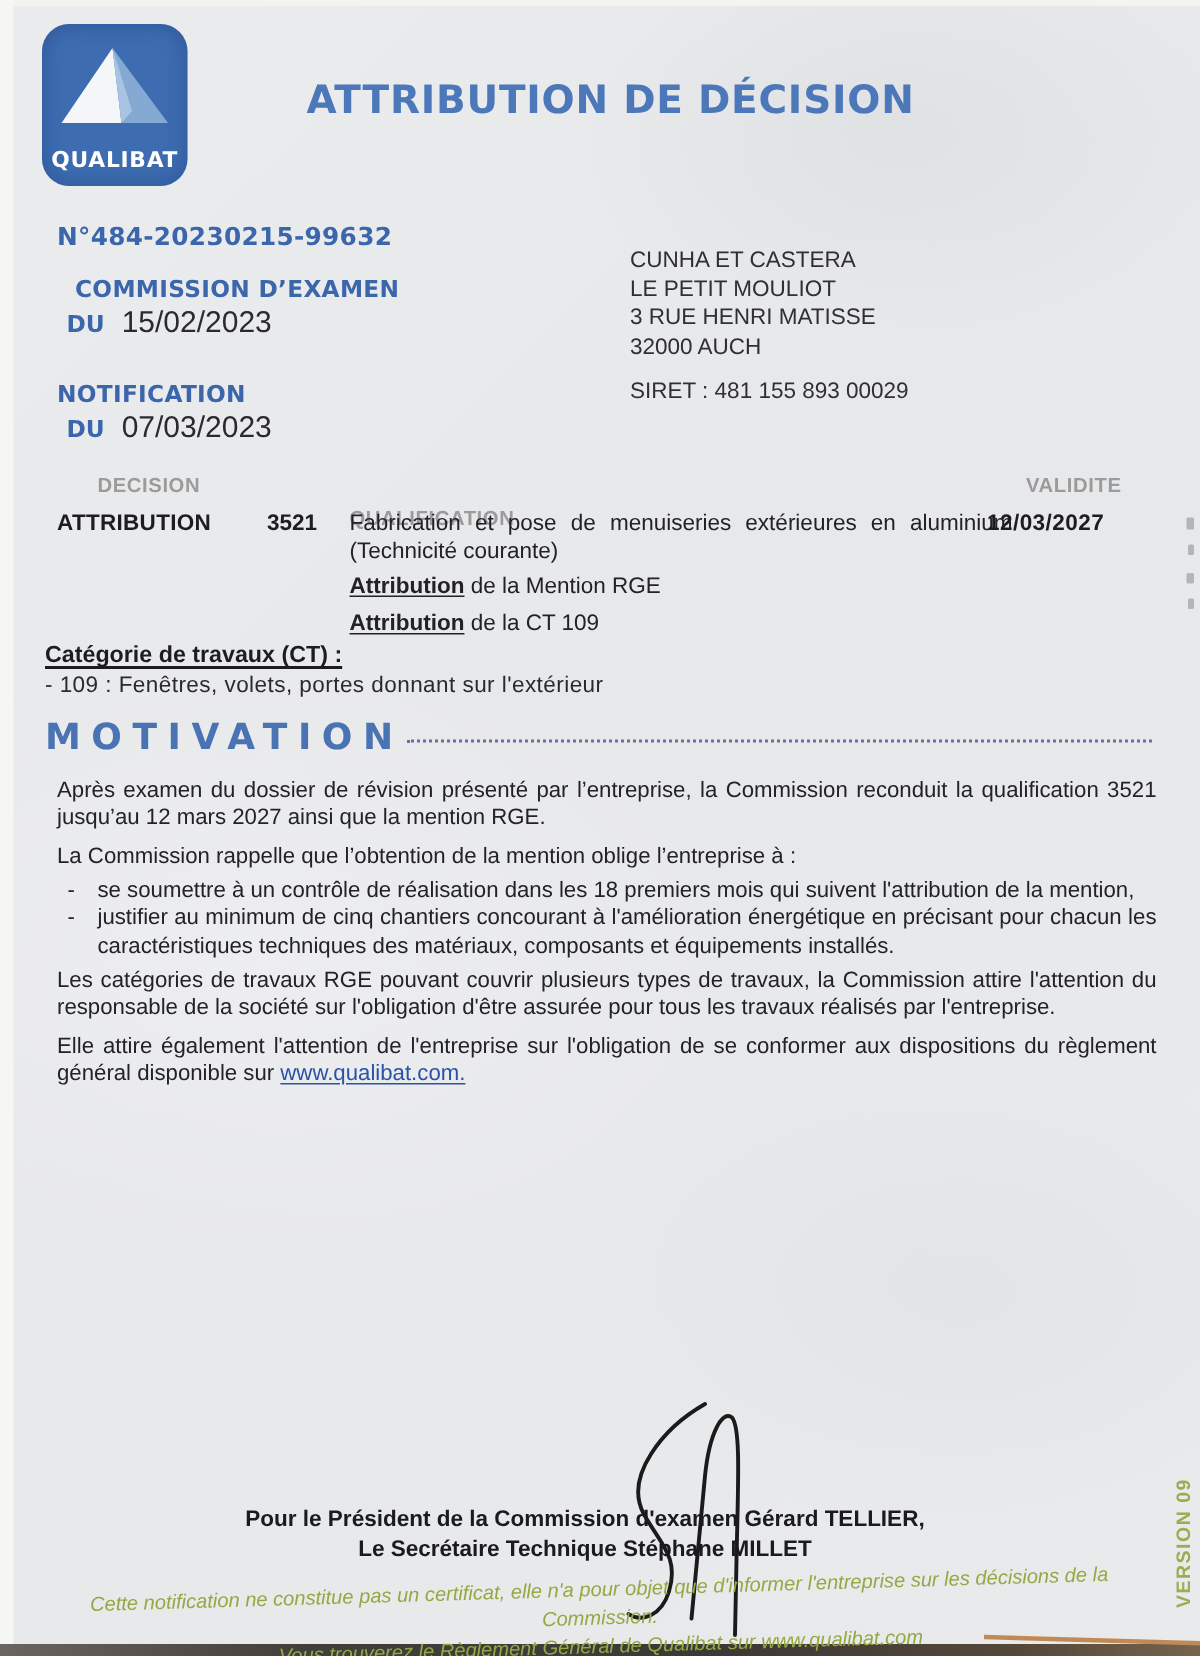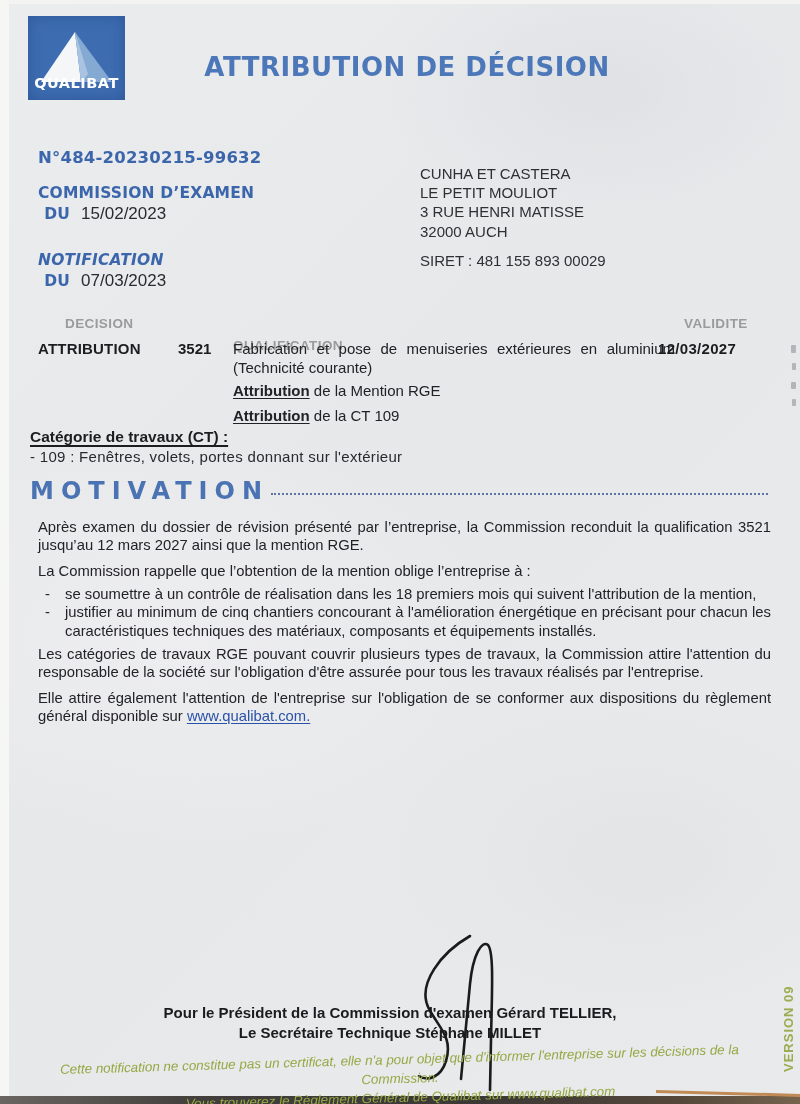--- a/index.html
+++ b/index.html
@@ -19,39 +19,39 @@
   }
   
   .edge-left{position:absolute;left:0;top:0;width:9px;height:100%;background:#f6f6f5;}
   .edge-top{position:absolute;left:0;top:0;width:100%;height:4px;background:#f3f3f2;}
   .edge-bottom{position:absolute;left:0;bottom:0;width:100%;height:8px;
     background:linear-gradient(90deg,#6a6560 0%,#423e3b 25%,#3c3835 60%,#55483a 85%,#75634d 100%);}
   .edge-tan{position:absolute;right:-6px;bottom:9px;width:150px;height:3px;background:#c08a57;transform:rotate(1.6deg);}
   .speck{position:absolute;background:#8a8a8e;border-radius:1px;opacity:.55;}
 
   
-  .logo{position:absolute;left:28px;top:16px;width:97px;height:84px;background:#3d6cb0;border-radius:0;
+  .logo{position:absolute;left:28px;top:16px;width:97px;height:108px;background:#3d6cb0;border-radius:18px;
     box-shadow:inset 0 0 14px rgba(20,50,110,.35);}
   .logo svg{position:absolute;left:0;top:0;}
   .logo-text{position:absolute;left:0;right:0;bottom:9px;text-align:center;color:#fff;
     font-family:"DejaVu Sans",sans-serif;font-weight:bold;font-size:14.5px;letter-spacing:.5px;}
 
   
   .doc-title{position:absolute;left:107px;top:52px;width:600px;text-align:center;
     font-family:"DejaVu Sans",sans-serif;font-weight:bold;font-size:26px;letter-spacing:.5px;color:#4c78ba;}
 
   
   .ref{position:absolute;left:38px;top:148px;color:#3c66ac;font-family:"DejaVu Sans",sans-serif;}
   .ref-number{font-weight:bold;font-size:16.5px;letter-spacing:.2px;}
   .ref-label{font-weight:bold;font-size:15.5px;letter-spacing:.2px;}
   .ref-du{font-weight:bold;font-size:15.5px;display:inline-block;width:38px;text-align:center;}
-  .ref-date{color:#2b2b2f;font-size:17px;font-family:"Liberation Sans",sans-serif;}
-  .ref .row1{margin-top:17px;}
+  .ref-date{color:#2b2b2f;font-size:20px;font-family:"Liberation Sans",sans-serif;}
+  .ref .row1{margin-top:17px;margin-left:12px;}
   .ref .row2{margin-top:2px;}
-  .ref .row3{margin-top:27px;font-style:italic;}
+  .ref .row3{margin-top:27px;}
   .ref .row4{margin-top:2px;}
 
   
   .recipient{position:absolute;left:420px;top:164px;font-size:15px;line-height:19.2px;color:#303034;}
   .siret{position:absolute;left:420px;top:252px;font-size:15px;color:#303034;}
 
   
   .tbl-head{position:absolute;top:316px;color:#9b9b9b;font-weight:bold;font-size:13.5px;letter-spacing:.4px;}
   .h-decision{left:65px;}
   .h-qualification{left:233px;margin-top:22px;}

